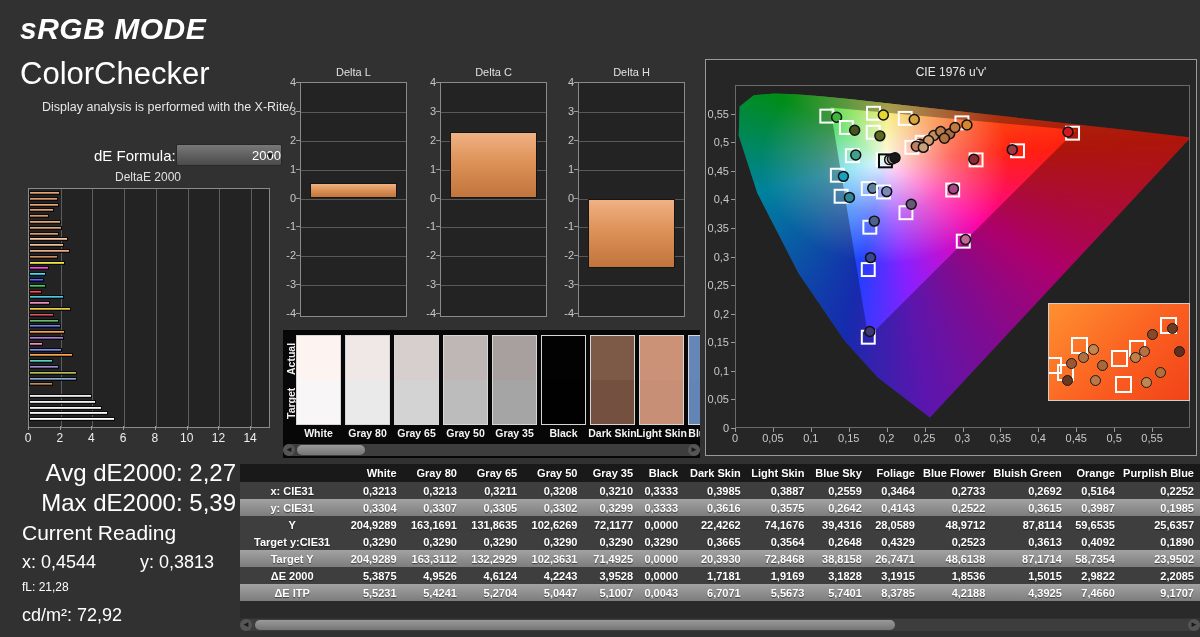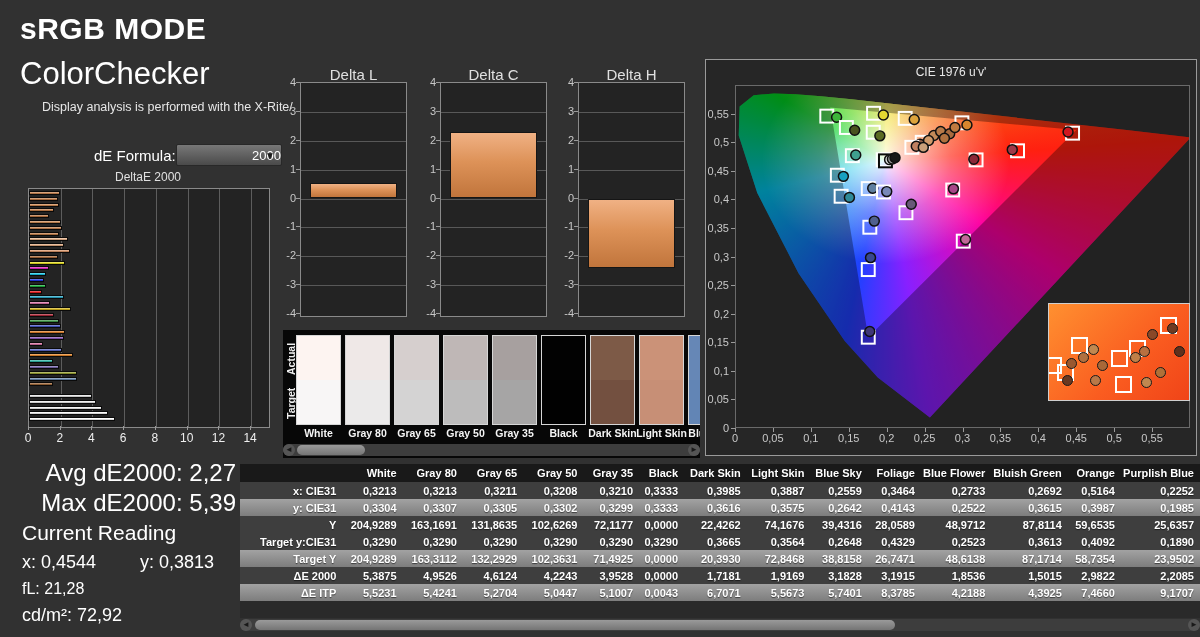--- a/index.html
+++ b/index.html
@@ -1,41 +1,41 @@
 <!DOCTYPE html>
 <html><head>
 <meta charset="utf-8">
 <style>
   html,body{margin:0;padding:0;background:#1a1a1a;}
   .screen{position:relative;width:1200px;height:637px;background:#313131;overflow:hidden;
           font-family:"Liberation Sans",sans-serif;color:#fff;}
   .abs{position:absolute;}
 
   
-  .title1{left:20px;top:12px;font-size:30px;font-weight:bold;letter-spacing:0.5px;}
+  .title1{left:20px;top:12px;font-size:30px;font-weight:bold;letter-spacing:0.5px;font-style:italic;}
   .title2{left:20px;top:56px;font-size:31px;font-weight:normal;}
   .desc{left:42px;top:99px;width:270px;font-size:12.5px;line-height:16px;color:#e6e6e6;}
   .formula-label{left:94px;top:147px;font-size:15px;color:#fff;}
   .dropdown{left:176px;top:144px;width:106px;height:22px;background:linear-gradient(#787878,#4a4a4a);
             border:1px solid #282828;border-radius:2px;font-size:13px;line-height:22px;padding-left:8px;
             box-sizing:border-box;cursor:pointer;text-align:right;}
   .dropdown .arrow{position:absolute;right:6px;top:0;font-size:10px;color:#1d1d1d;line-height:22px;}
 
   
   .de-title{left:28px;top:170px;width:240px;text-align:center;font-size:12px;color:#e0e0e0;}
   .de-plot{left:28px;top:188px;width:240px;height:238px;background:#232323;border:1px solid #8a8a8a;}
   .de-grid{position:absolute;top:0;bottom:0;width:1px;background:#5d5d5d;}
   .de-bar{position:absolute;left:0;border:1px solid #0a0a0a;box-sizing:border-box;}
   .de-bar i{display:block;width:100%;height:100%;background:linear-gradient(to bottom,rgba(255,255,255,.6),rgba(255,255,255,0) 45%,rgba(0,0,0,.28));}
   .de-xlabels{left:28px;top:431px;width:260px;height:14px;font-size:12px;color:#efefef;}
   .de-xlabels span{position:absolute;width:26px;text-align:center;}
   .de-tick{position:absolute;top:426px;width:1px;height:4px;background:#9a9a9a;}
 
   
-  .dl-title{top:66px;width:107px;text-align:center;font-size:15px;color:#e0e0e0;}
+  .dl-title{top:66px;width:107px;text-align:center;font-size:11px;color:#e0e0e0;}
   .dl-plot{top:82px;width:105px;height:233px;background:#232323;border:1px solid #8a8a8a;}
   .dl-grid{position:absolute;left:0;right:0;height:1px;background:#585858;}
   .dl-ylab{position:absolute;width:18px;text-align:right;font-size:11px;color:#c8c8c8;}
   .dl-ytick{position:absolute;width:4px;height:1px;background:#9a9a9a;}
   .dl-bar{position:absolute;left:9%;width:82%;border:1px solid #151515;box-sizing:border-box;
           background:linear-gradient(to bottom,#f0b184 0%,#dd9258 45%,#c1753c 100%);}
 
   
   .swatch-panel{left:283px;top:330px;width:417px;height:128px;background:#070707;overflow:hidden;}
   .rot-label{position:absolute;left:2px;width:12px;font-size:10.5px;font-weight:bold;color:#f0f0f0;
@@ -67,30 +67,30 @@
   .inset .sq{position:absolute;width:13px;height:13px;border:2px solid #fff;}
   .inset .ci{position:absolute;width:9px;height:9px;border-radius:50%;border:1.5px solid #1a1a1a;}
   .triplet{left:1011px;top:402px;width:178px;height:26px;background:#3a3a3a;font-size:16px;
            line-height:26px;text-align:center;color:#fff;}
 
   
   .stats-big{left:18px;top:458px;width:218px;text-align:right;font-size:24px;line-height:30px;color:#fff;}
   .stat-current{left:22px;top:521px;font-size:21px;color:#fff;}
   .stat-xy{left:22px;top:552px;font-size:18px;color:#fff;}
   .stat-xy .yv{position:absolute;left:118px;white-space:nowrap;}
-  .stat-fl{left:22px;top:580px;font-size:16px;}
+  .stat-fl{left:22px;top:580px;font-size:12px;}
   .stat-cd{left:22px;top:605px;font-size:18px;}
 
   
   .tbl-wrap{left:240px;top:464px;width:960px;height:154px;overflow:hidden;background:#2a2a2a;}
   table.data{border-collapse:collapse;table-layout:fixed;}
   table.data td,table.data th{font-size:11px;font-weight:bold;white-space:nowrap;overflow:hidden;
       padding:0 6px 0 2px;height:17px;text-align:right;color:#fff;text-shadow:0 1px 1px rgba(0,0,0,.55);}
   table.data thead th{background:#191919;height:18px;}
-  table.data td:first-child,table.data th:first-child{text-align:right;padding-left:8px;}
+  table.data td:first-child,table.data th:first-child{text-align:center;padding-left:8px;}
   tr.dark td{background:#3e3e3e;}
   tr.lite td{background:linear-gradient(#a2a2a2,#7d7d7d);}
 </style>
 </head>
 <body>
 
 <div class="screen">
 
   <div class="abs title1">sRGB MODE</div>
   <div class="abs title2">ColorChecker</div>

